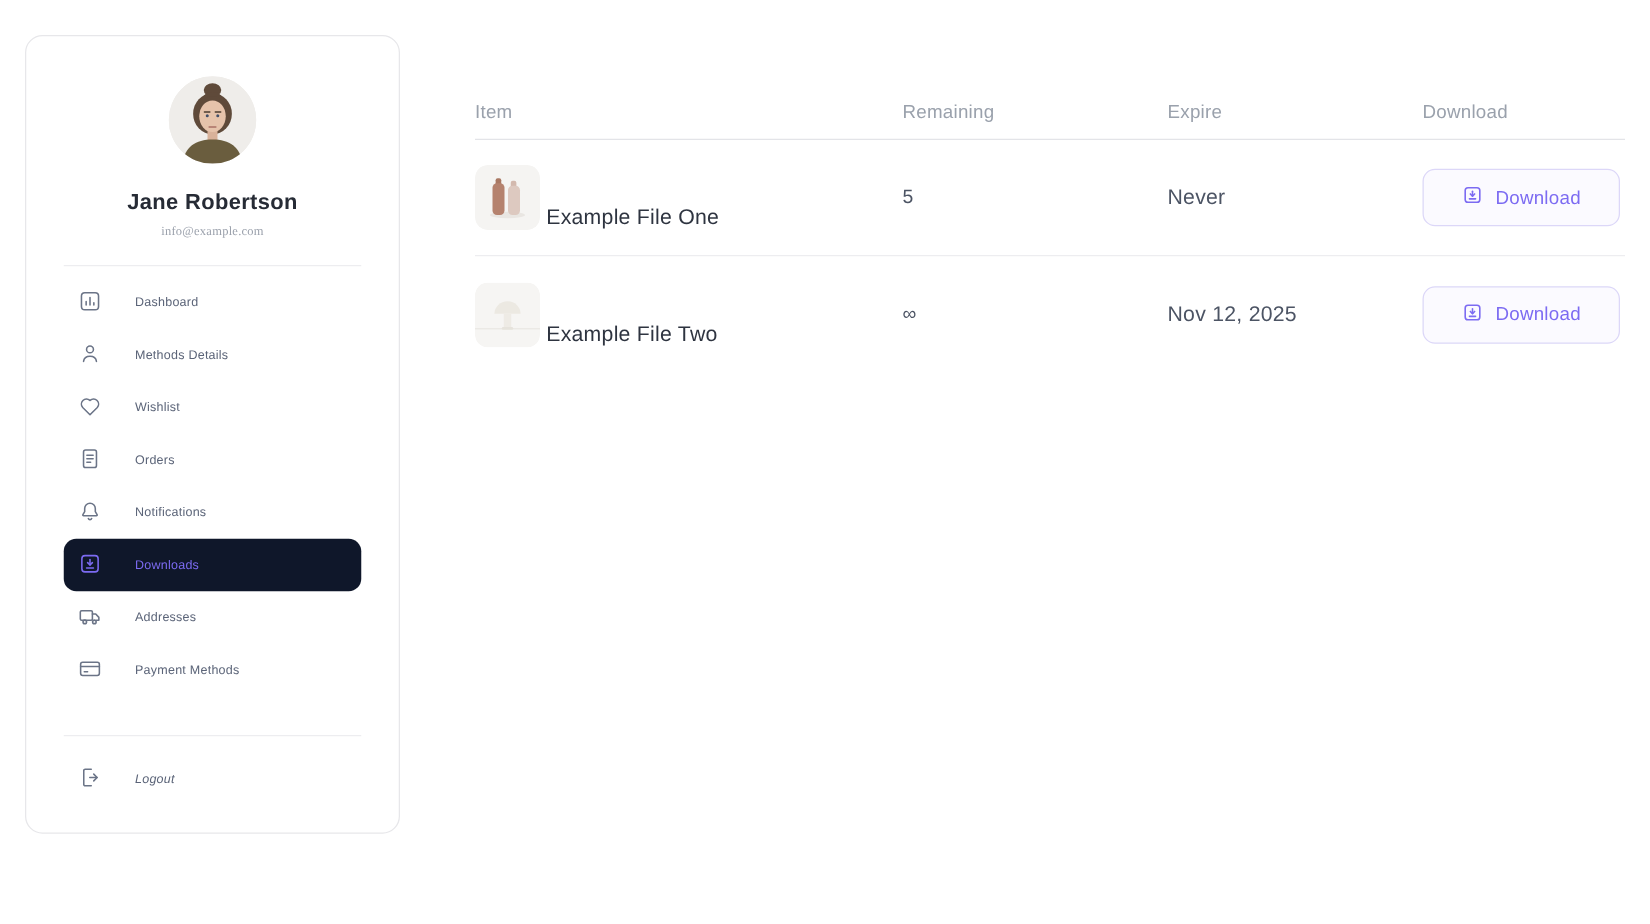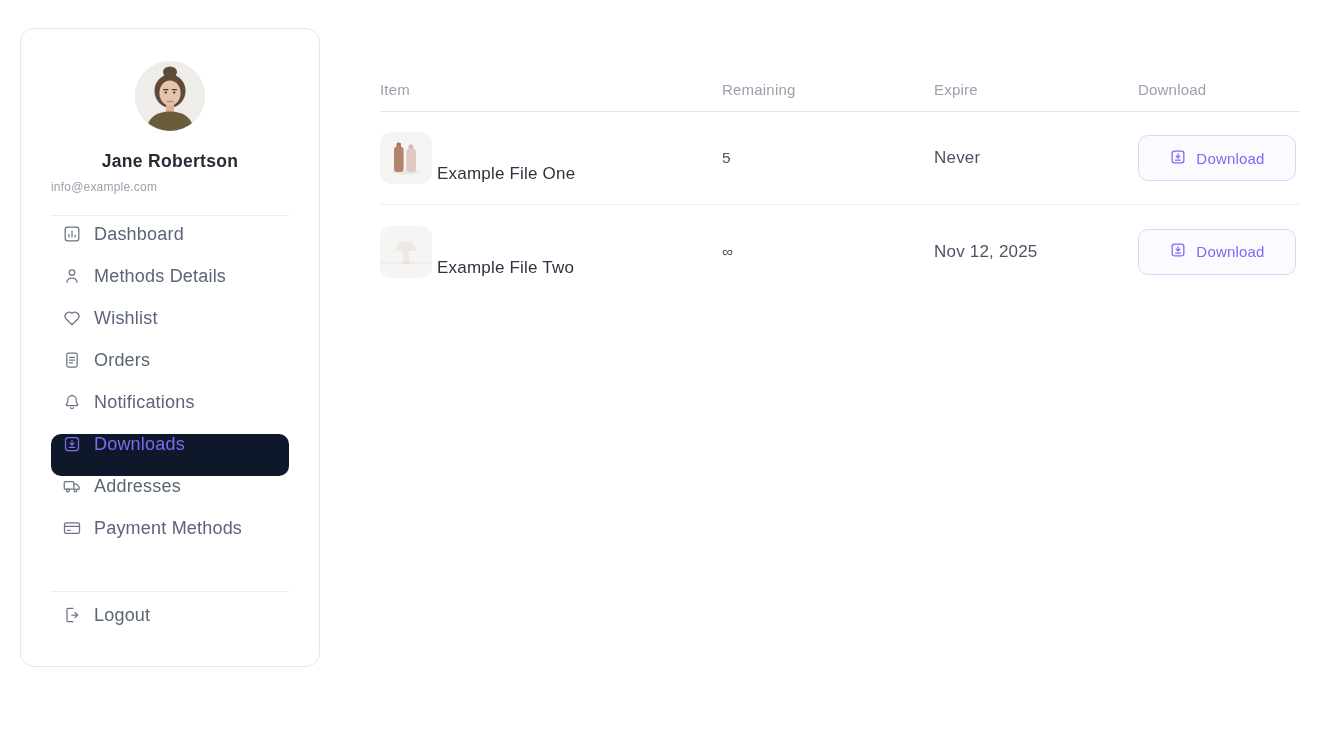--- a/index.html
+++ b/index.html
@@ -24,36 +24,36 @@
   .avatar-wrap {
     width:70px; height:70px; border-radius:50%;
     overflow:hidden; margin:0 auto; background:#efedea;
   }
   .avatar-wrap svg { display:block; }
   .user-name {
     margin-top:20px; text-align:center;
     font-size:17.5px; font-weight:700; letter-spacing:.3px; color:#262b35;
   }
   .user-email {
-    margin-top:8px; text-align:left;
-    font-size:12px; color:#9ba1ac; letter-spacing:.2px;
+    margin-top:8px; text-align:center;
+    font-size:10px; color:#9ba1ac; letter-spacing:.2px;font-family:Liberation Serif, serif;
   }
   .side-divider { height:1px; background:#ededf0; margin-top:21px; }
   .nav { margin-top:8px; }
   .nav-item {
-    height:42px; display:flex; align-items:flex-start; gap:12px;
+    height:42px; display:flex; align-items:center; gap:26px;
     padding:0 11px; border-radius:10px;
-    color:#5b6478; font-size:18px; letter-spacing:.2px;
+    color:#5b6478; font-size:10px; letter-spacing:.2px;
     cursor:pointer;
   }
   .nav-item .ic { color:#6b7487; flex:0 0 auto; }
   .nav-item.active { background:#0f172a; color:#7c6bf2; }
   .nav-item.active .ic { color:#7c6bf2; }
   .logout-divider { height:1px; background:#ededf0; margin-top:31px; }
-  .logout-item { margin-top:13px; }
+  .logout-item { margin-top:13px;font-style:italic; }
 
   
   .main { position:absolute; left:380px; top:0; width:920px;margin-top:36px; }
   .thead {
     display:grid; grid-template-columns:342px 212px 204px 162px;
     padding-top:45px; padding-bottom:13px;
     border-bottom:1px solid #e3e4e8;
     color:#9aa1ac; font-size:15px; letter-spacing:.2px;
   }
   .trow {

